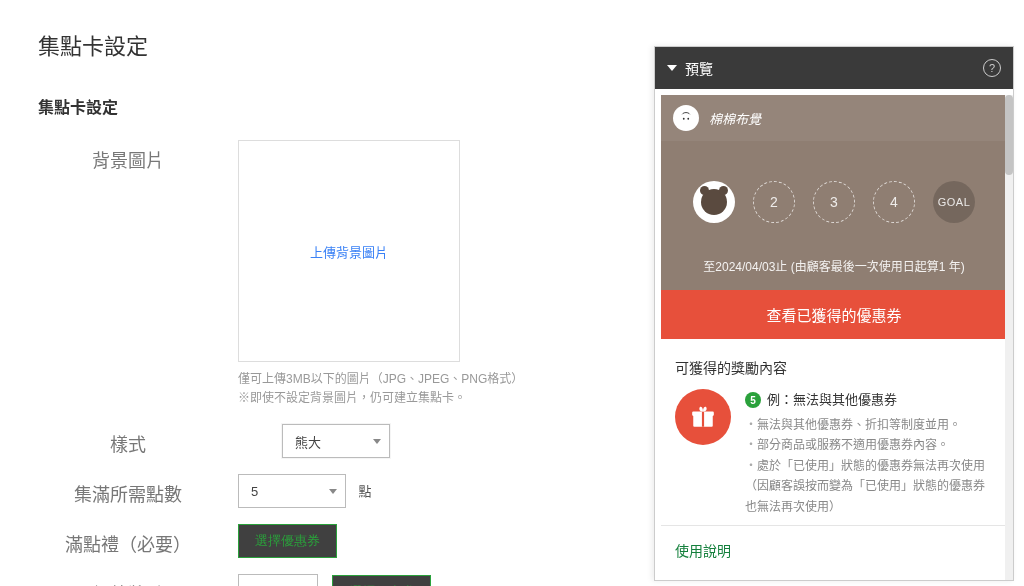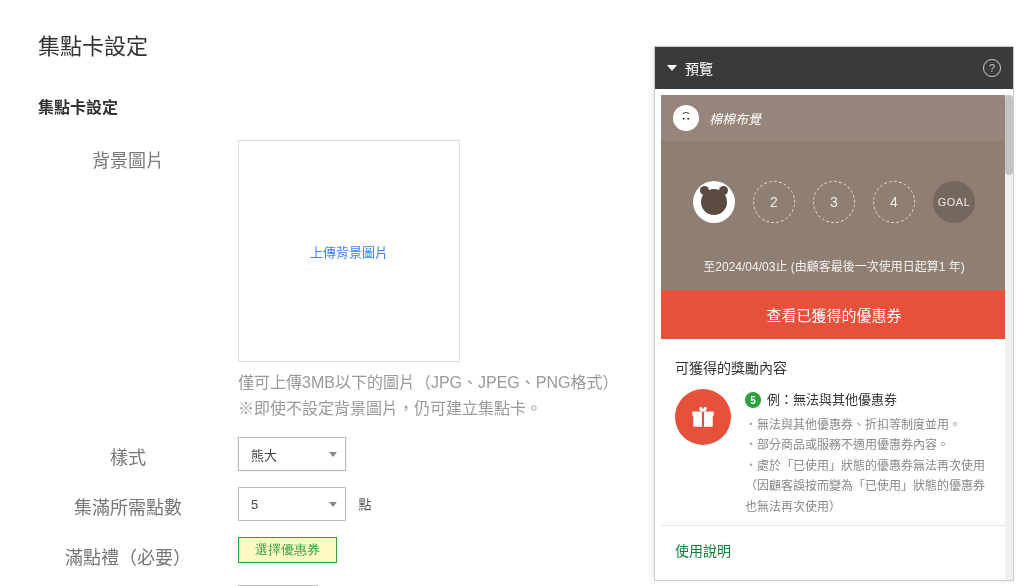--- a/index.html
+++ b/index.html
@@ -10,28 +10,28 @@
 .section-title { font-size: 16px; color: #333; margin-bottom: 22px; }
 
 .form-row { display: flex; margin-bottom: 16px; }
 .form-label { width: 200px; text-align: center; padding-right: 20px; font-size: 18px; color: #777; padding-top: 6px; }
 .form-label.required .req { color: #777; }
 .form-control { flex: 1; }
 
 .upload-box { width: 222px; height: 222px; border: 1px solid #ddd; display: flex; align-items: center; justify-content: center; cursor: pointer; }
 .upload-text { color: #3b82f6; font-size: 13px; }
 
-.help-text { font-size: 16px; color: #999; line-height: 1.6; margin-top: 8px; }
+.help-text { font-size: 12px; color: #999; line-height: 1.6; margin-top: 8px; }
 
 .select { position: relative; display: inline-flex; align-items: center; border: 1px solid #bbb; background: #fff; height: 34px; padding: 0 28px 0 12px; font-size: 13px; color: #444; cursor: pointer; min-width: 108px; }
-.select.style-select { box-shadow: 0 0 0 1px rgba(0,0,0,0.04); }
+.select.style-select { box-shadow: 0 0 0 1px rgba(0,0,0,0.04); margin-left: 44px; }
 .chev { position: absolute; right: 8px; width: 0; height: 0; border-left: 4px solid transparent; border-right: 4px solid transparent; border-top: 5px solid #888; }
 .point-unit { margin-left: 8px; font-size: 13px; color: #555; }
 
-.btn-outline-green { display: inline-flex; align-items: center; height: 26px; padding: 0 16px; border: 1px solid #2aa13b; color: #2aa13b; font-size: 13px; background: #fef9c3; cursor: pointer; }
+.btn-outline-green { display: inline-flex; align-items: center; height: 34px; padding: 0 16px; border: 1px solid #2aa13b; color: #2aa13b; font-size: 13px; background: #404040; cursor: pointer; }
 
 
 .preview-panel { position: absolute; top: 46px; right: 10px; width: 360px; background: #fff; border: 1px solid #ccc; box-shadow: -2px 0 6px rgba(0,0,0,0.08); }
 .preview-header { background: #3a3a3a; color: #fff; height: 42px; display: flex; align-items: center; padding: 0 12px; }
 .preview-header .tri { width: 0; height: 0; border-left: 5px solid transparent; border-right: 5px solid transparent; border-top: 6px solid #fff; margin-right: 8px; }
 .preview-header .title { font-size: 14px; flex: 1; }
 .help-icon { width: 18px; height: 18px; border: 1.5px solid #ccc; border-radius: 50%; display: flex; align-items: center; justify-content: center; font-size: 11px; color: #ccc; }
 
 .preview-body { padding: 6px; }
 .card-preview { background: #8f7e72; color: #fff; padding: 0; }

